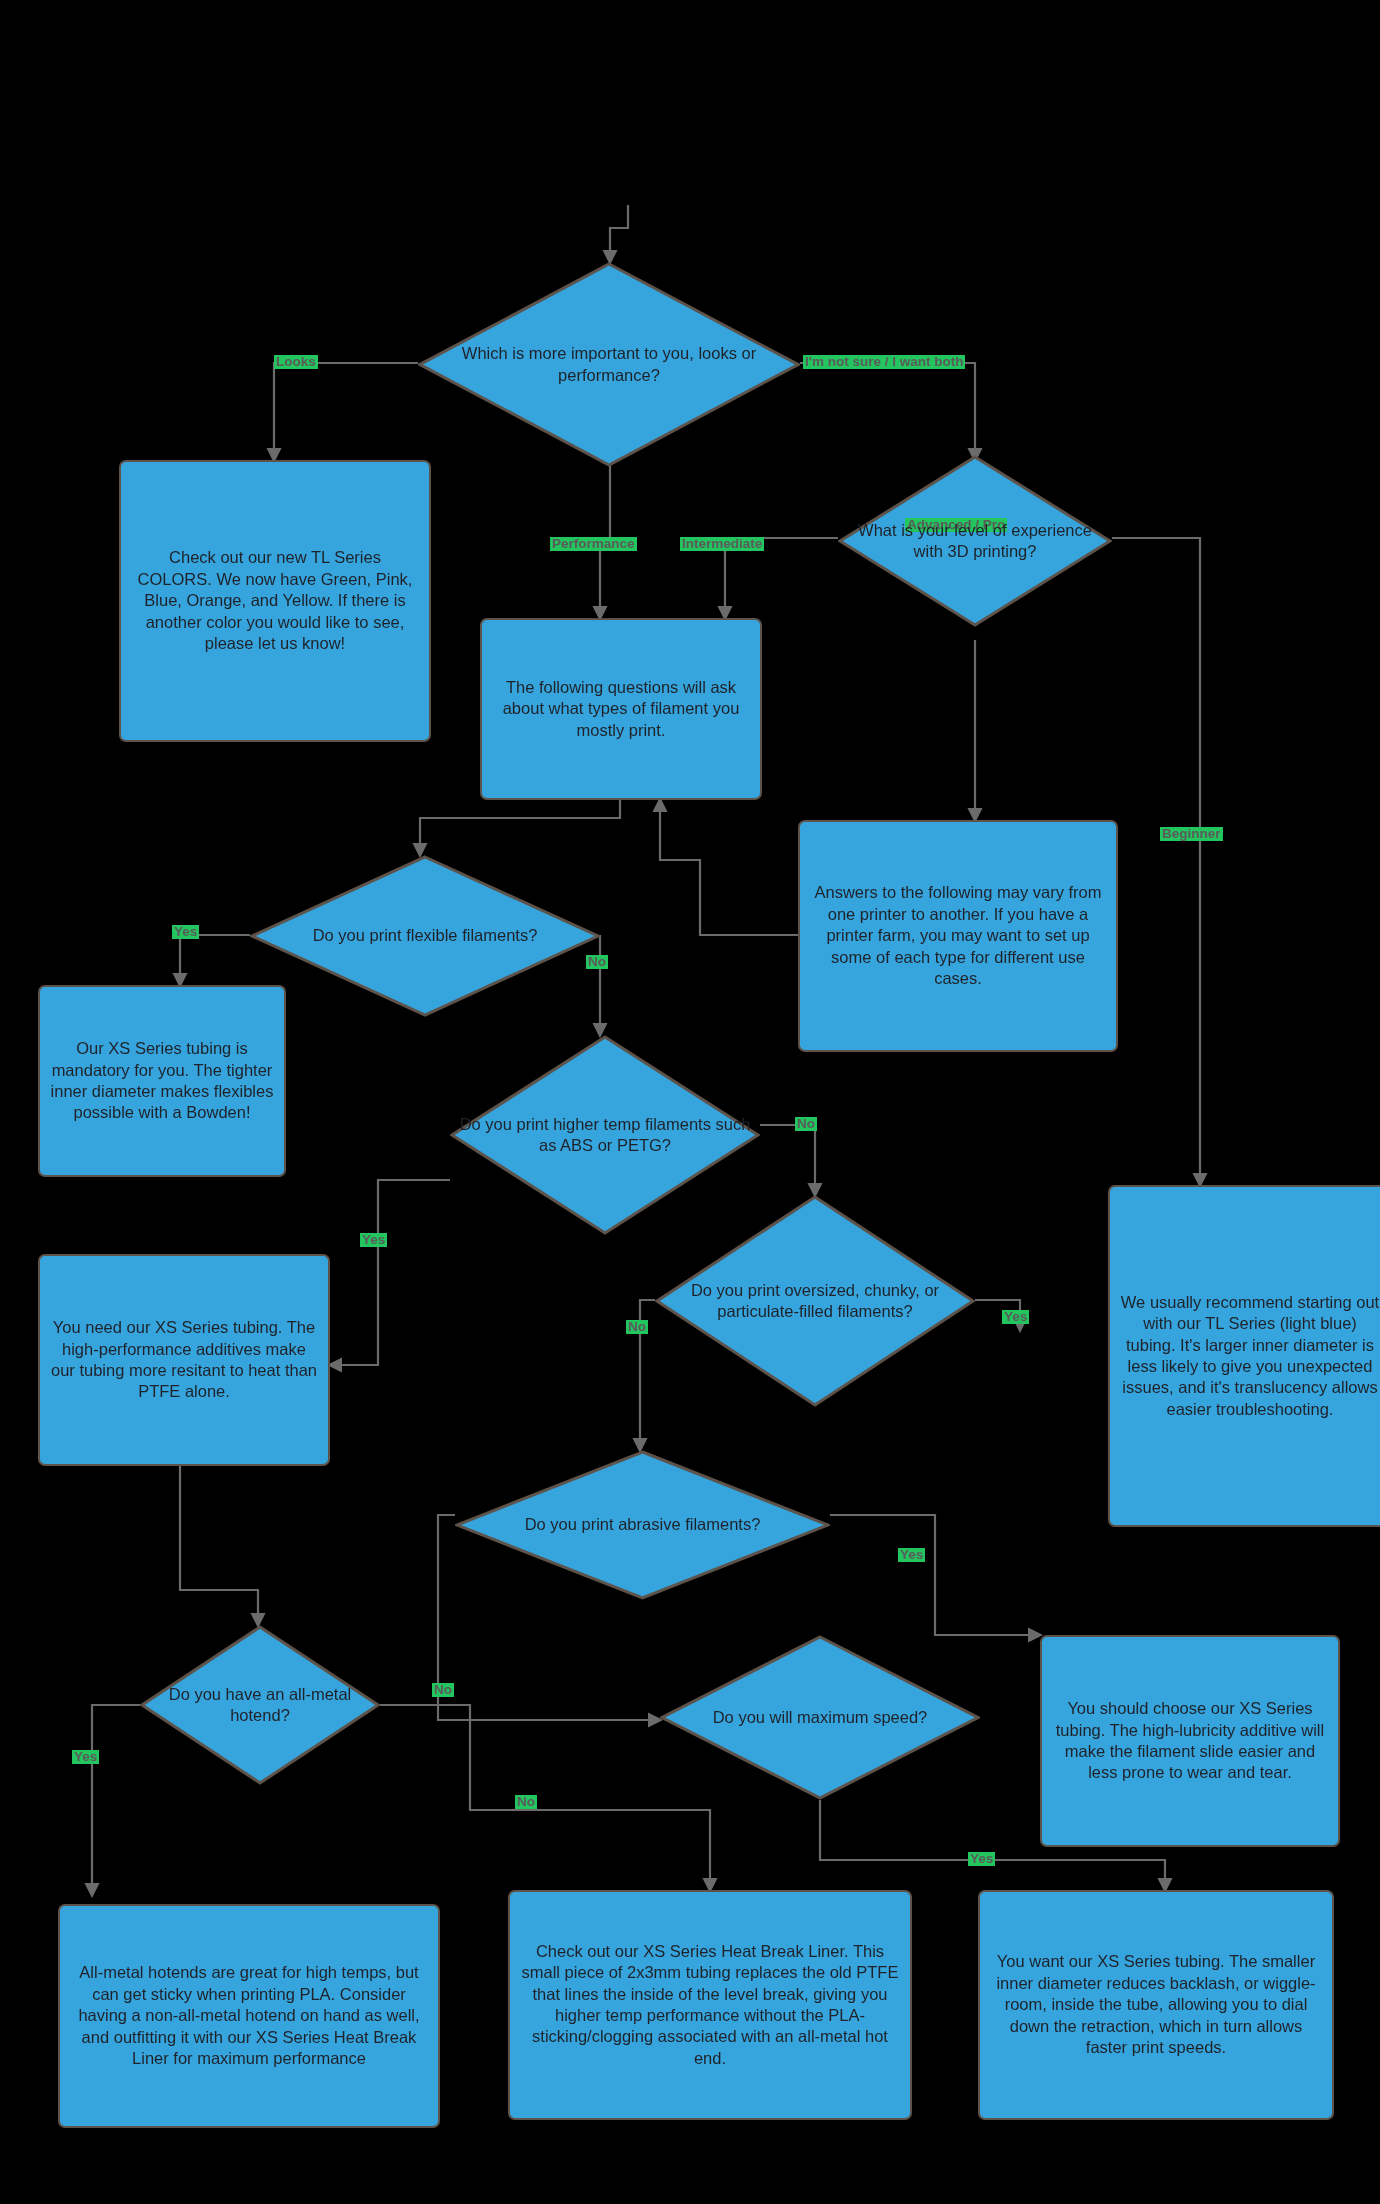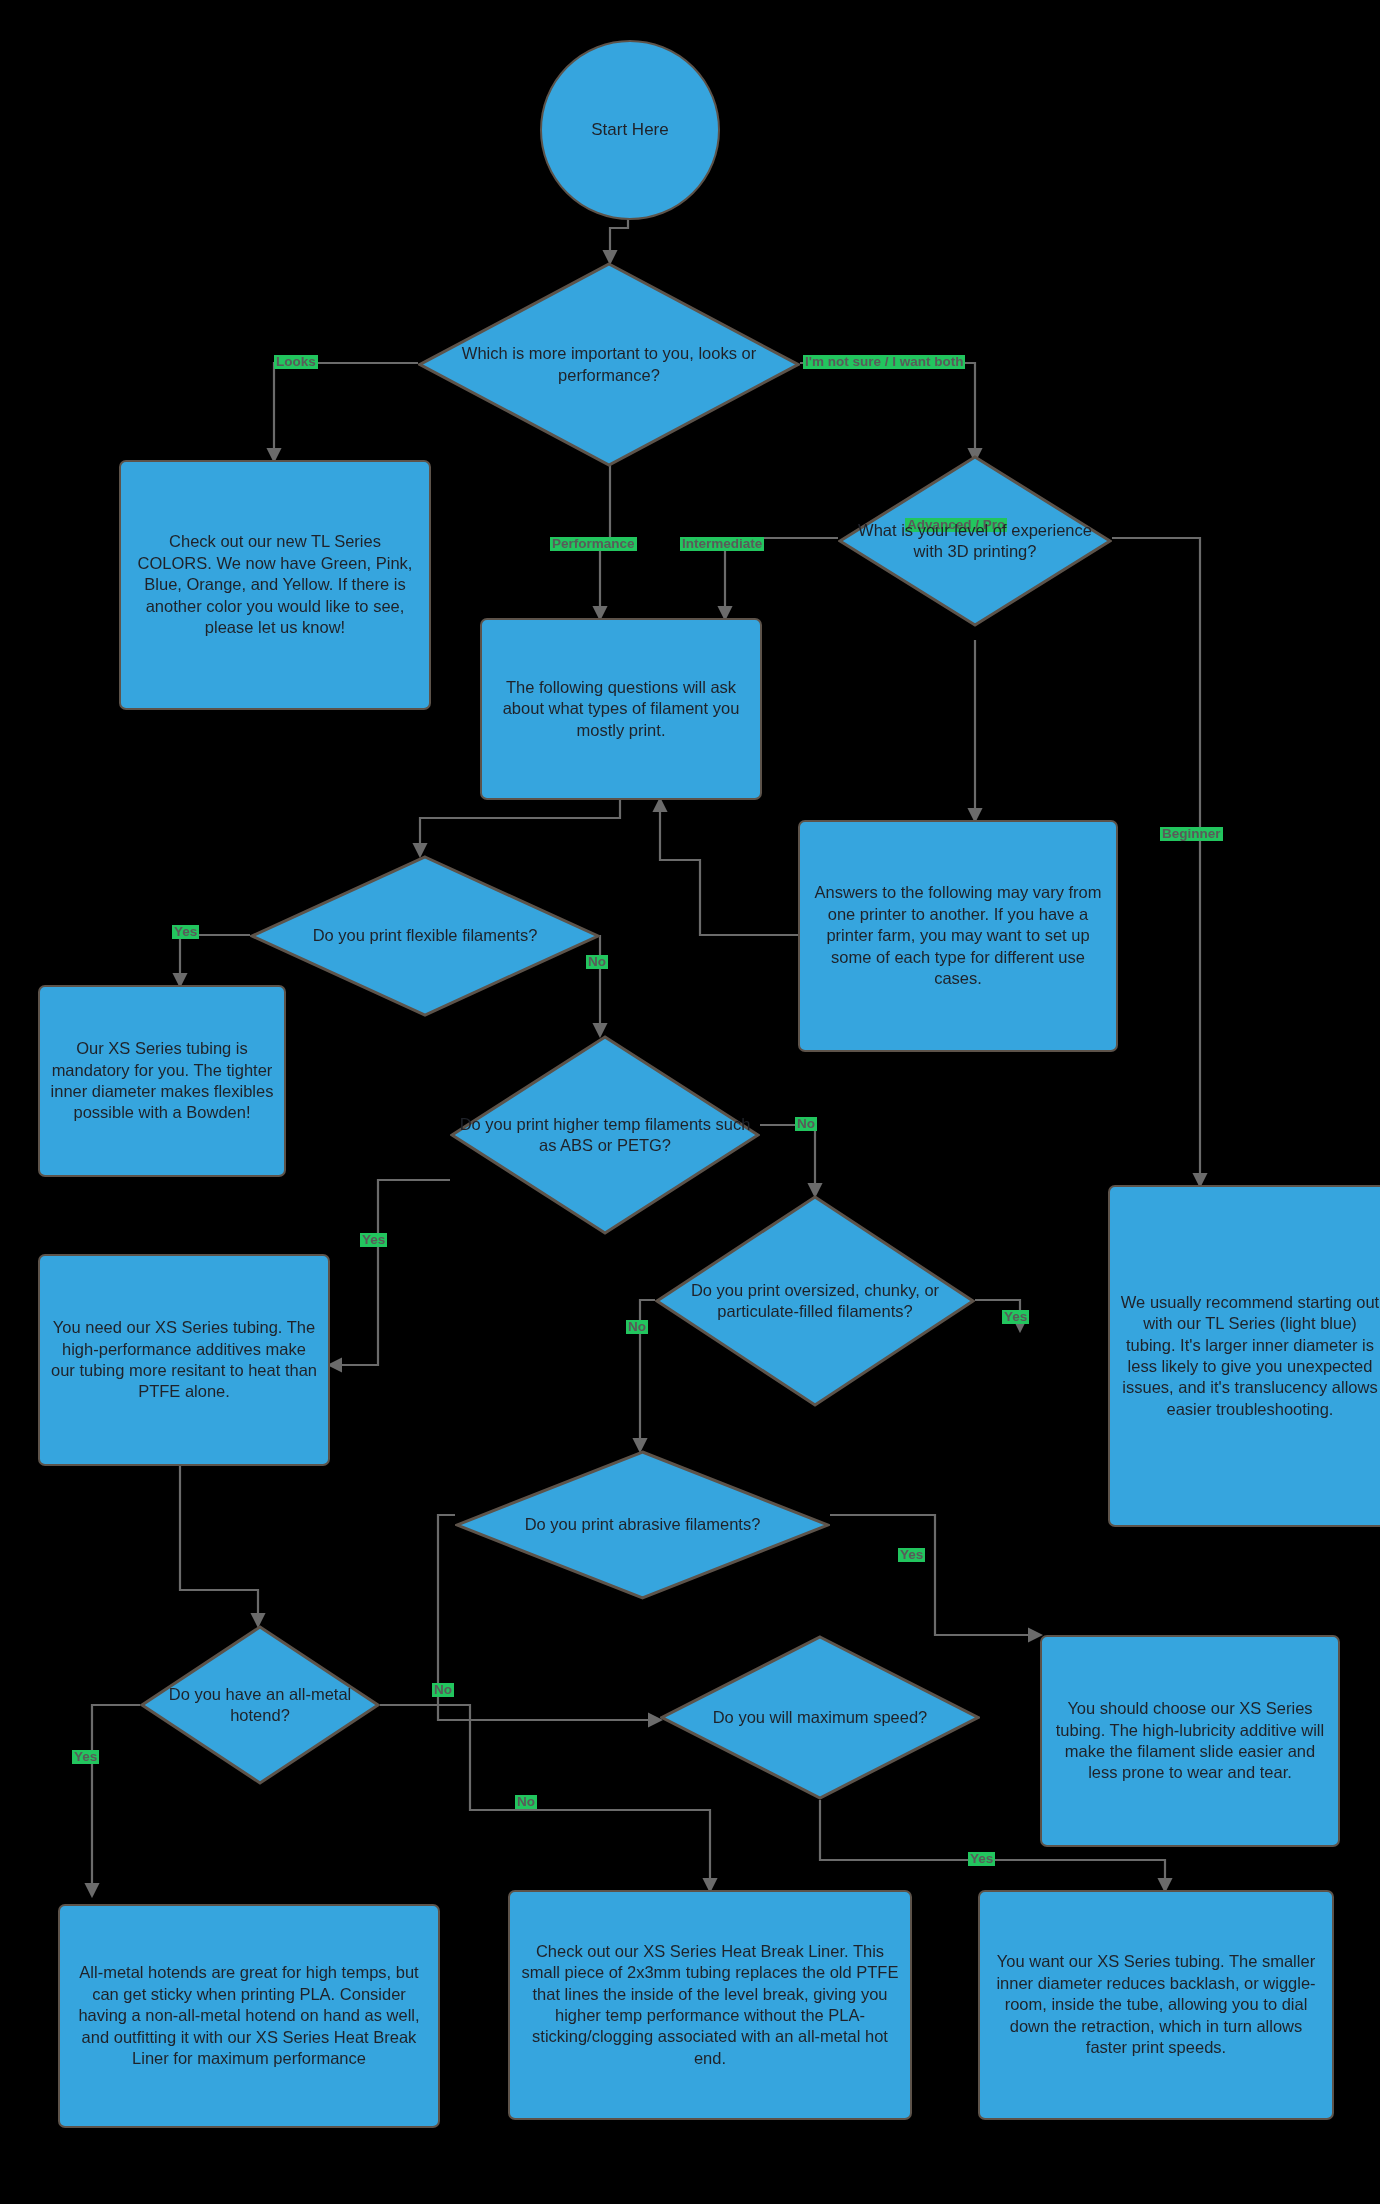--- a/index.html
+++ b/index.html
@@ -126,32 +126,29 @@
       <path d="M 830 1515 L 935 1515 L 935 1635 L 1040 1635"></path>
 
       <path d="M 140 1705 L 92 1705 L 92 1895"></path>
 
       <path d="M 380 1705 L 470 1705 L 470 1810 L 710 1810 L 710 1890"></path>
 
       <path d="M 820 1800 L 820 1860 L 1165 1860 L 1165 1890"></path>
     </g>
   </svg>
 
-  <div class="node node-circle" style="left:540px; top:40px; width:180px; height:180px;">
-    <span>Start Here</span>
-  </div>
 
   <div class="node node-diamond" style="left:418px; top:262px; width:382px; height:205px;">
     <svg class="dshape" viewBox="0 0 382 205" preserveAspectRatio="none">
       <polygon points="191,2 380,102.5 191,203 2,102.5" fill="#36a5de" stroke="#5d534a" stroke-width="3"></polygon>
     </svg>
     <span class="dlabel">Which is more important to you, looks or performance?</span>
   </div>
 
-  <div class="node node-box" style="left:119px; top:460px; width:312px; height:250px;">
+  <div class="node node-box" style="left:119px; top:460px; width:312px; height:282px;">
     <span>Check out our new TL Series COLORS.  We now have Green, Pink, Blue, Orange, and Yellow.  If there is another color you would like to see, please let us know!</span>
   </div>
 
   <div class="node node-diamond" style="left:838px; top:455px; width:274px; height:172px;">
     <svg class="dshape" viewBox="0 0 274 172" preserveAspectRatio="none">
       <polygon points="137,2 272,86 137,170 2,86" fill="#36a5de" stroke="#5d534a" stroke-width="3"></polygon>
     </svg>
     <span class="dlabel">What is your level of experience with 3D printing?</span>
   </div>
 

